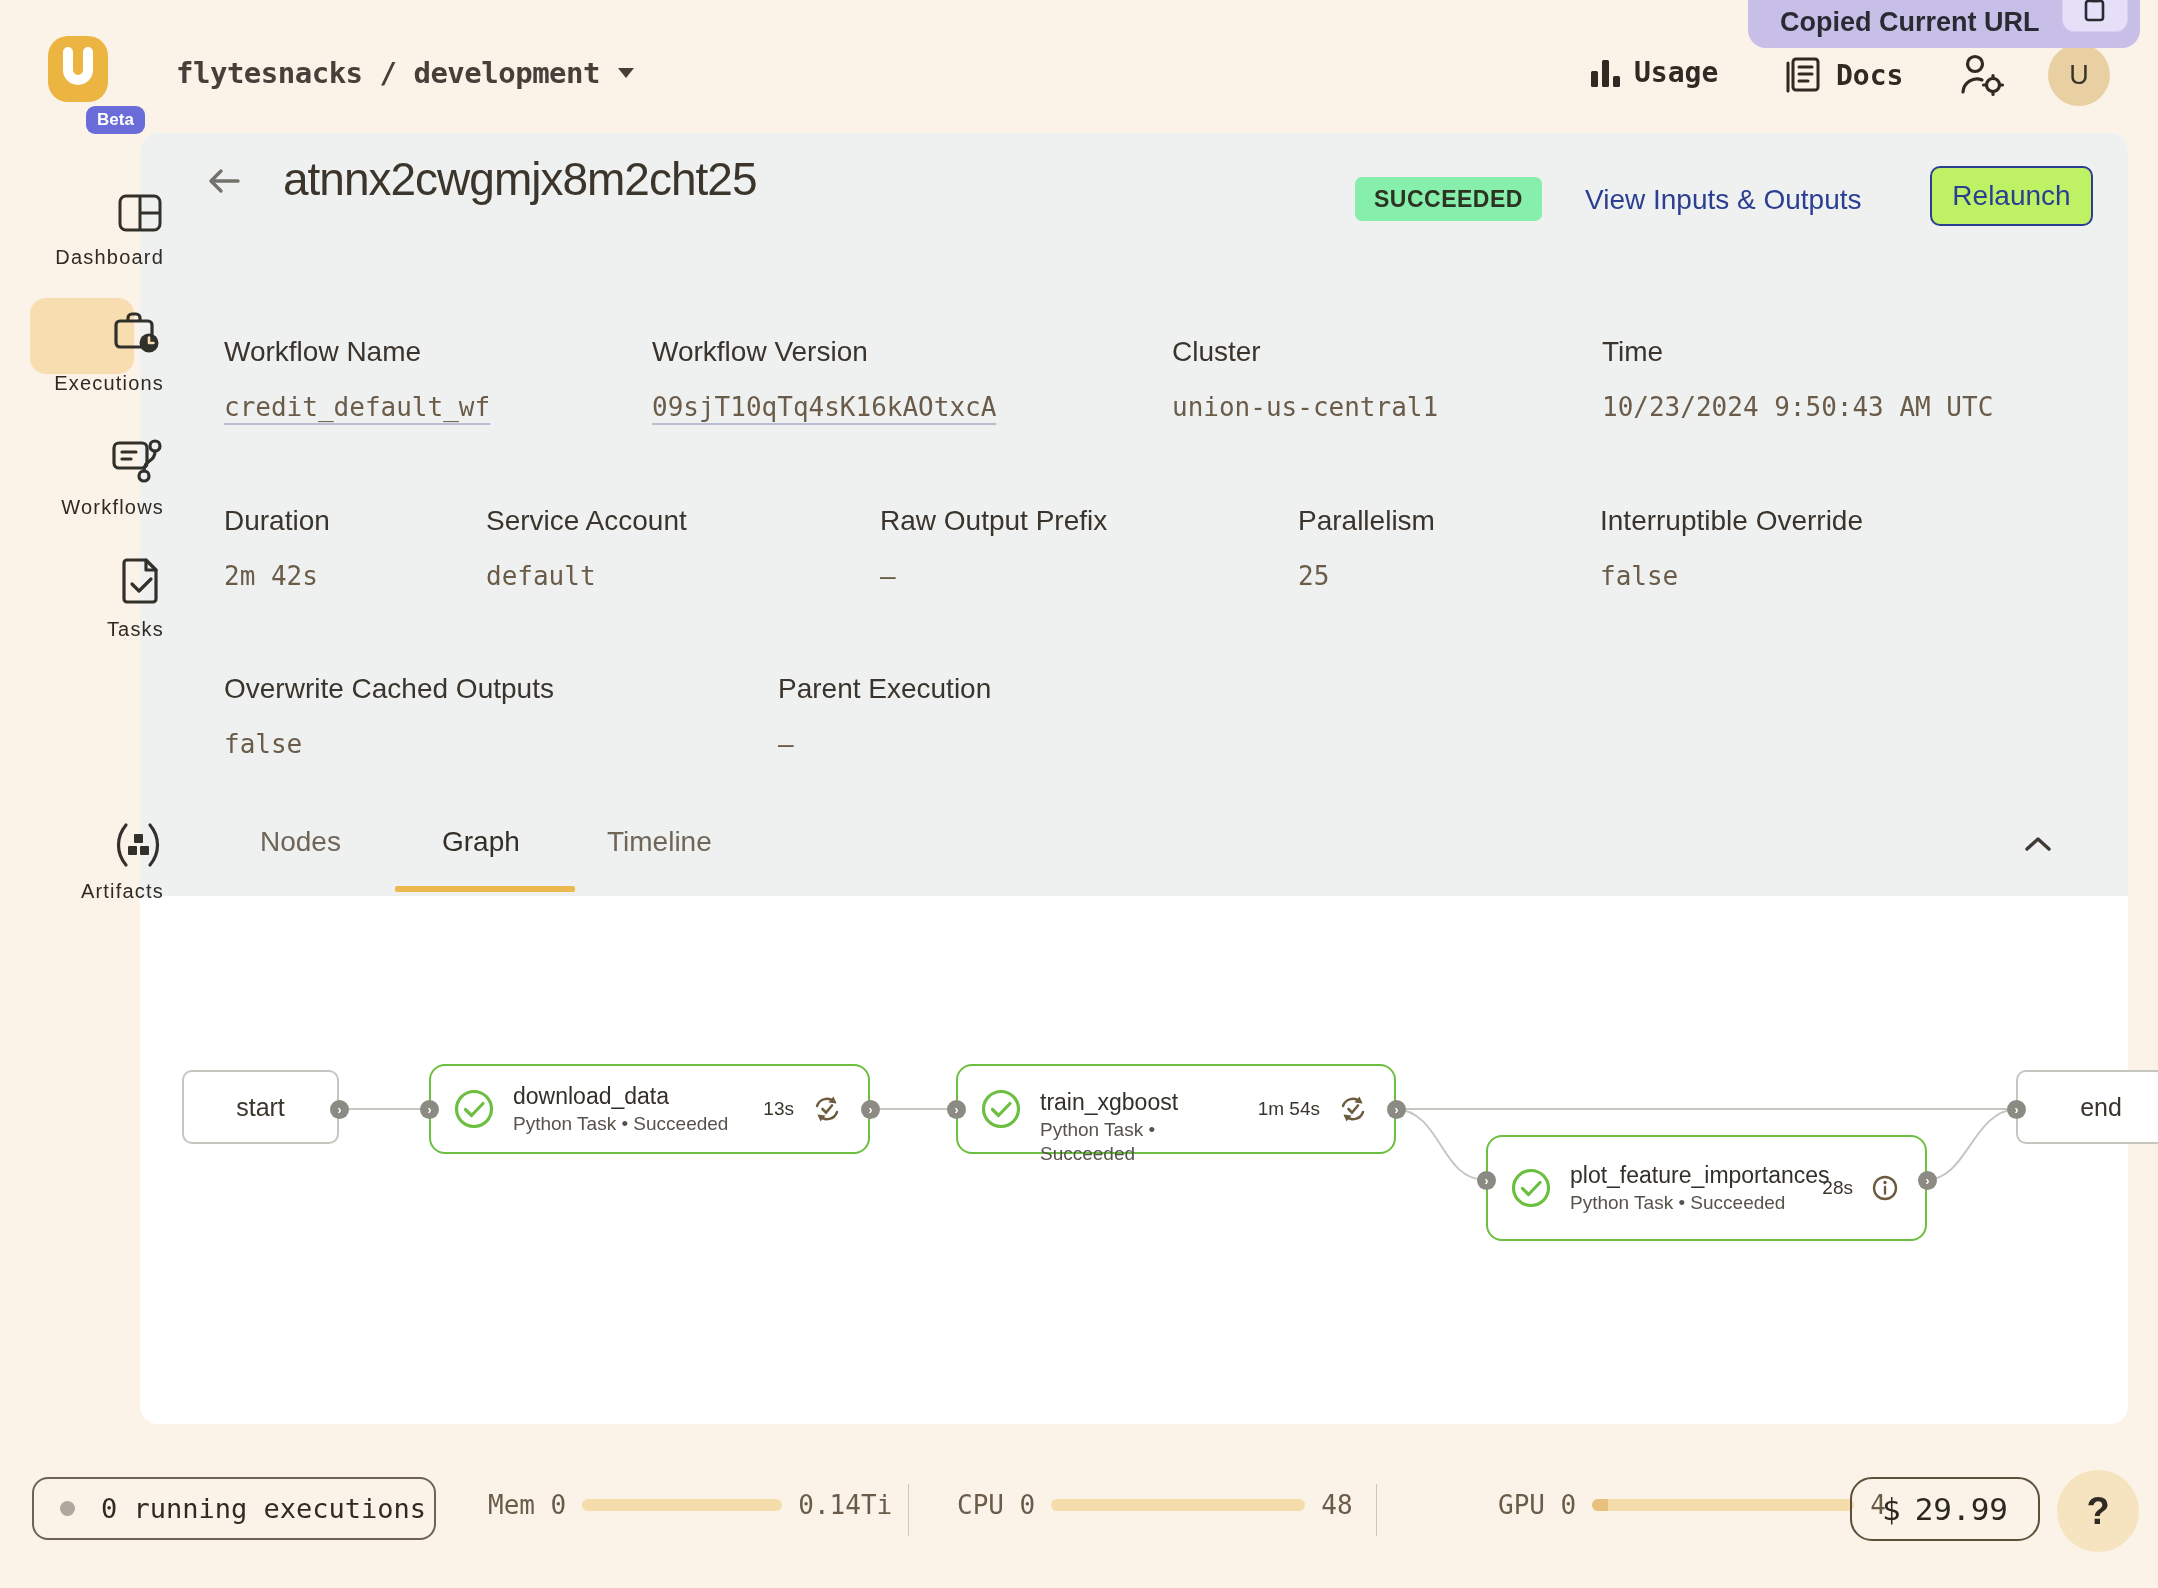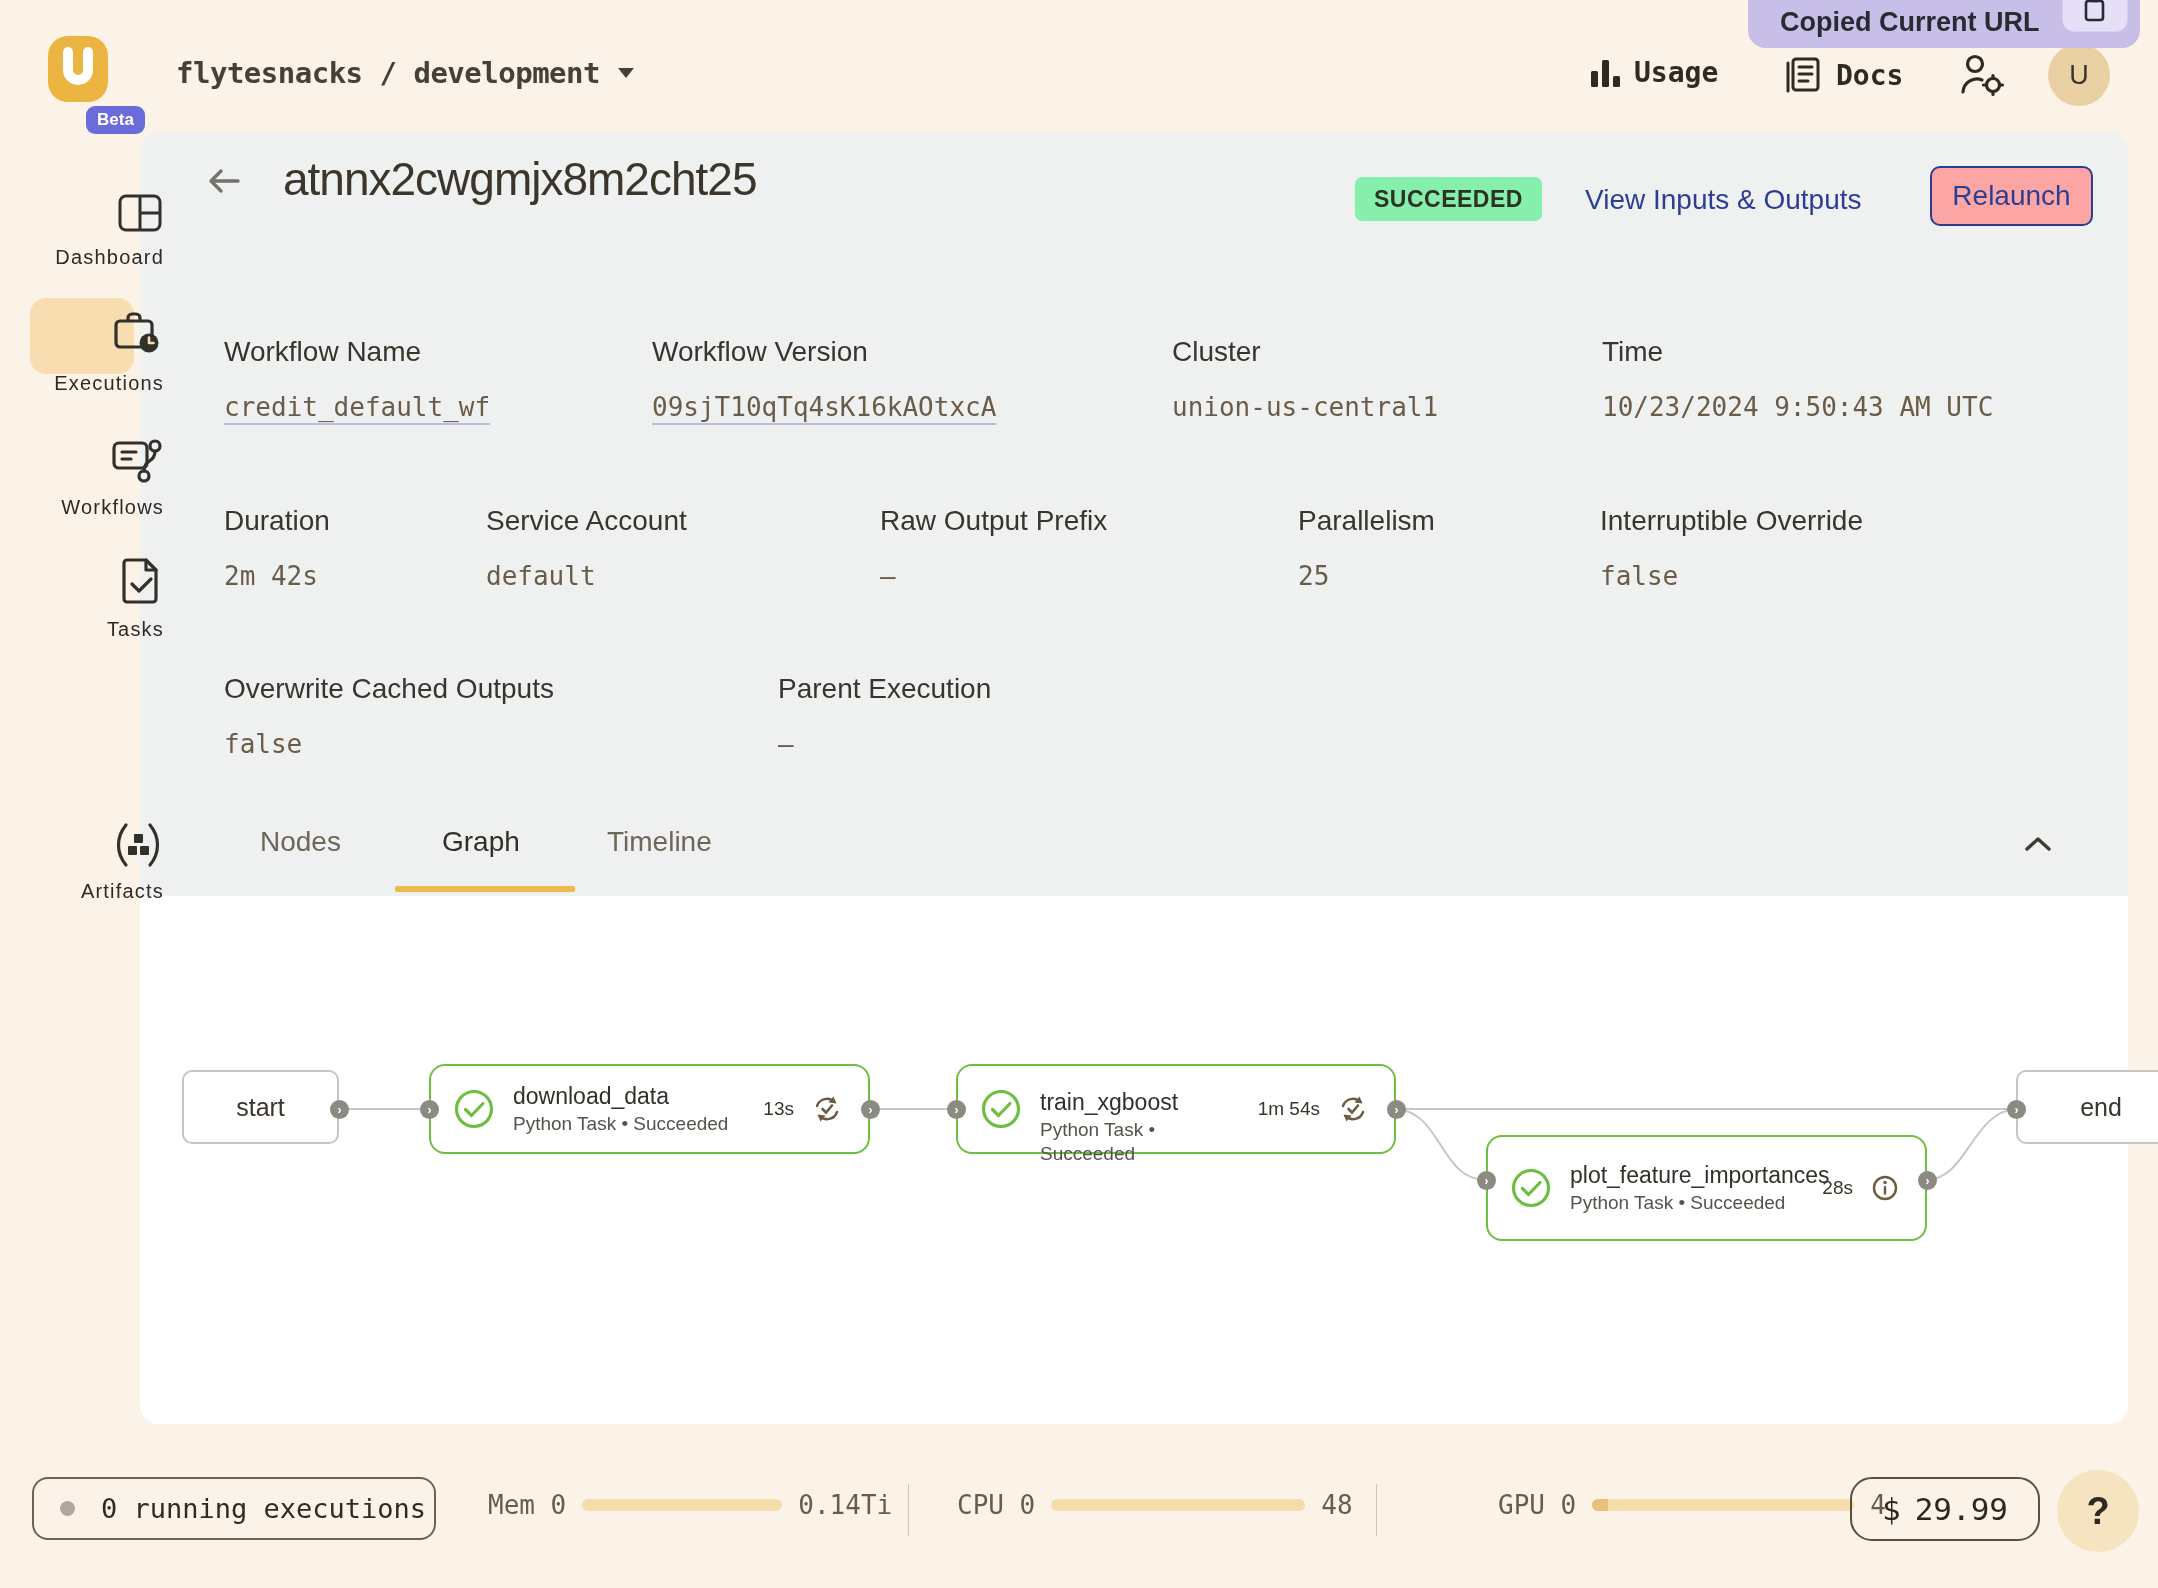--- a/index.html
+++ b/index.html
@@ -31,21 +31,21 @@
   .exec-active-bg{left:30px;top:298px;width:104px;height:76px;background:#f8ddb0;border-radius:16px;}
 
   
   .panel{left:140px;top:133px;width:1988px;height:1291px;background:#fff;border-radius:18px;}
   .panel-head{left:140px;top:133px;width:1988px;height:763px;background:#eef1ef;border-radius:18px 18px 0 0;}
   .back-arrow{left:205px;top:165px;}
   .exec-title{left:268px;top:152px;font-size:46px;font-weight:400;color:#3b352c;letter-spacing:-1px;margin-left:15px;}
   .status-badge{left:1355px;top:177px;height:44px;padding:0 19px;background:#86efac;border-radius:7px;
                 display:flex;align-items:center;font-size:23px;font-weight:bold;color:#2c3322;letter-spacing:0.5px;}
   .view-io{left:1585px;top:184px;font-size:28px;font-weight:normal;color:#2b3e92;cursor:pointer;}
-  .relaunch-btn{left:1930px;top:166px;width:163px;height:60px;background:#fca5a5;border:2px solid #2b3e92;
+  .relaunch-btn{left:1930px;top:166px;width:163px;height:60px;background:#bef264;border:2px solid #2b3e92;
                 border-radius:10px;display:flex;align-items:center;justify-content:center;
                 font-size:28px;color:#2b3e92;cursor:pointer;box-sizing:border-box;}
 
   
   .field .flabel{font-size:28px;font-weight:500;color:#3a342c;}
   .field .fvalue{display:block;margin-top:24px;font-family:"DejaVu Sans Mono",monospace;
                  font-size:26px;color:#6b5c49;}
   .fvalue.link{text-decoration:underline;text-decoration-color:#b9bdd6;text-underline-offset:7px;cursor:pointer;}
   .f-wfname{left:224px;top:336px;} .f-wfver{left:652px;top:336px;}
   .f-cluster{left:1172px;top:336px;} .f-time{left:1602px;top:336px;}

